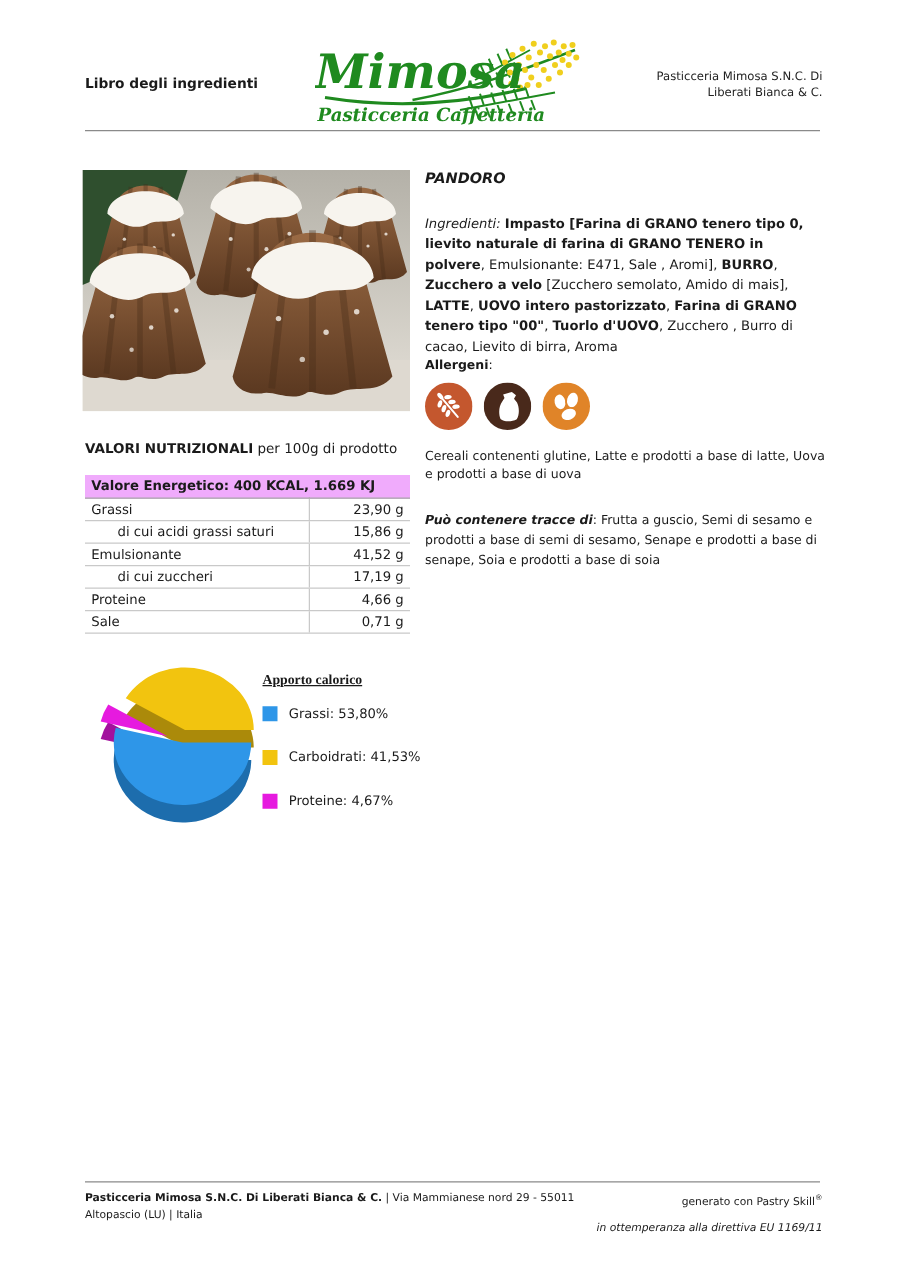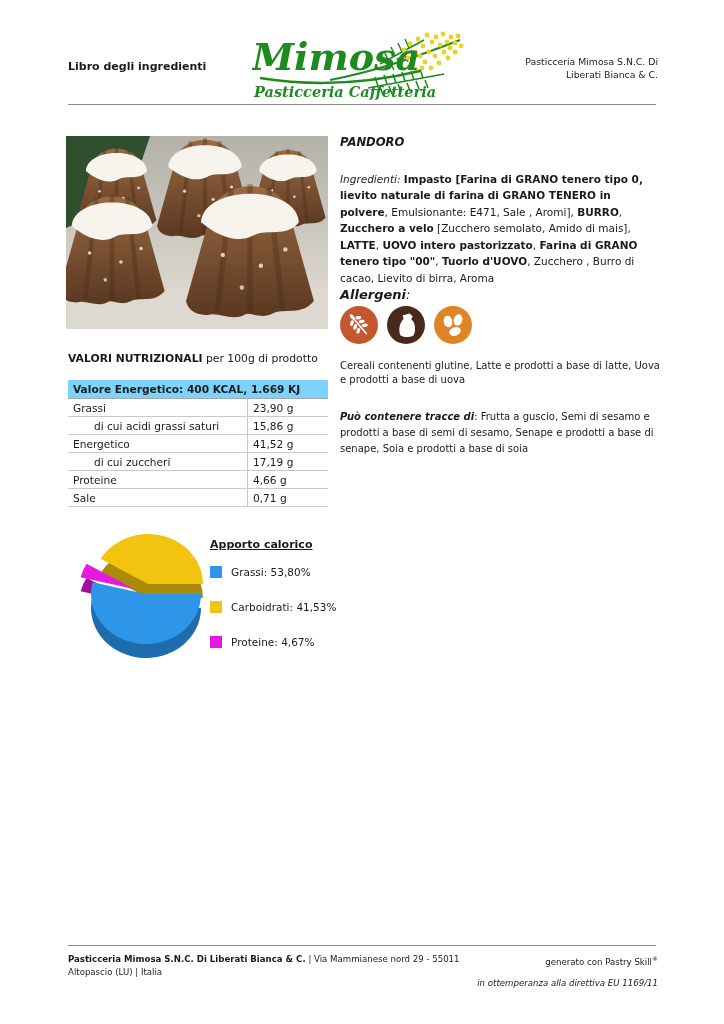--- a/index.html
+++ b/index.html
@@ -12,38 +12,38 @@
   .company-head{position:absolute;right:66px;top:55px;text-align:right;font-size:9.3px;line-height:13px;color:#222;}
   .rule{position:absolute;left:68px;right:68px;border-top:1px solid #8a8a8a;height:0;}
   .rule.header{top:104px;}
   .rule.footer{top:945px;}
 
   
   .photo{position:absolute;left:66px;top:136px;width:262px;height:193px;}
   .nutrition-title{position:absolute;left:68px;top:352px;font-size:10.8px;white-space:nowrap;}
   .nutrition-title .b{font-weight:bold;}
   .nutrition-table{position:absolute;left:68px;top:380px;width:260px;border-collapse:collapse;}
-  .nutrition-table thead td{background:#7dd3fc;font-weight:bold;font-size:10.6px;padding:3px 5px;border-bottom:1px solid #a8a8a8;}
+  .nutrition-table thead td{background:#f0abfc;font-weight:bold;font-size:10.6px;padding:3px 5px;border-bottom:1px solid #a8a8a8;}
   .nutrition-table tbody td{font-size:10.6px;padding:2.5px 5px;border-bottom:1px solid #c9c9c9;}
-  .nutrition-table td.val{text-align:left;border-left:1px solid #c9c9c9;width:70px;white-space:nowrap;}
+  .nutrition-table td.val{text-align:right;border-left:1px solid #c9c9c9;width:70px;white-space:nowrap;}
   .nutrition-table td.lbl.indent{padding-left:26px;}
 
   .pie{position:absolute;left:78px;top:518px;}
   .legend{position:absolute;left:210px;top:538px;}
-  .legend-title{font-size:11px;font-weight:bold;text-decoration:underline;}
+  .legend-title{font-size:11px;font-weight:bold;text-decoration:underline;font-family:Liberation Serif, serif;}
   .legend-item{display:flex;align-items:center;gap:9px;margin-top:23px;font-size:10.5px;}
   .legend-item:first-of-type{margin-top:15px;}
   .swatch{width:12px;height:12px;display:inline-block;flex:0 0 auto;}
 
   
   .product-name{position:absolute;left:340px;top:135px;font-size:11.6px;font-weight:bold;font-style:italic;}
   .ingredients{position:absolute;left:340px;top:160px;width:322px;font-size:10.5px;line-height:16.5px;}
   .ingredients .bold{font-weight:bold;}
   .ingredients .italic{font-style:italic;}
-  .allergens-heading{position:absolute;left:340px;top:287px;font-size:13px;font-weight:bold;font-style:italic;}
+  .allergens-heading{position:absolute;left:340px;top:287px;font-size:10px;font-weight:bold;}
   .allergen-icons{position:absolute;left:340px;top:306px;display:flex;gap:9px;}
   .allergen-list{position:absolute;left:340px;top:359px;width:325px;font-size:10px;line-height:14px;color:#1c1c1c;}
   .traces{position:absolute;left:340px;top:399px;width:325px;font-size:10px;line-height:16px;}
   .traces .lead{font-weight:bold;font-style:italic;}
 
   
   .footer-left{position:absolute;left:68px;top:950px;font-size:8.6px;line-height:13px;}
   .footer-left .company-line{margin-top:3px;}
   .footer-left .b{font-weight:bold;}
   .footer-right{position:absolute;right:66px;top:952px;text-align:right;font-size:8.6px;line-height:13px;}
@@ -183,21 +183,21 @@
     <tbody>
         <tr>
           <td class="lbl">Grassi</td>
           <td class="val">23,90 g</td>
         </tr>
         <tr>
           <td class="lbl indent">di cui acidi grassi saturi</td>
           <td class="val">15,86 g</td>
         </tr>
         <tr>
-          <td class="lbl">Energetico</td>
+          <td class="lbl">Emulsionante</td>
           <td class="val">41,52 g</td>
         </tr>
         <tr>
           <td class="lbl indent">di cui zuccheri</td>
           <td class="val">17,19 g</td>
         </tr>
         <tr>
           <td class="lbl">Proteine</td>
           <td class="val">4,66 g</td>
         </tr>

